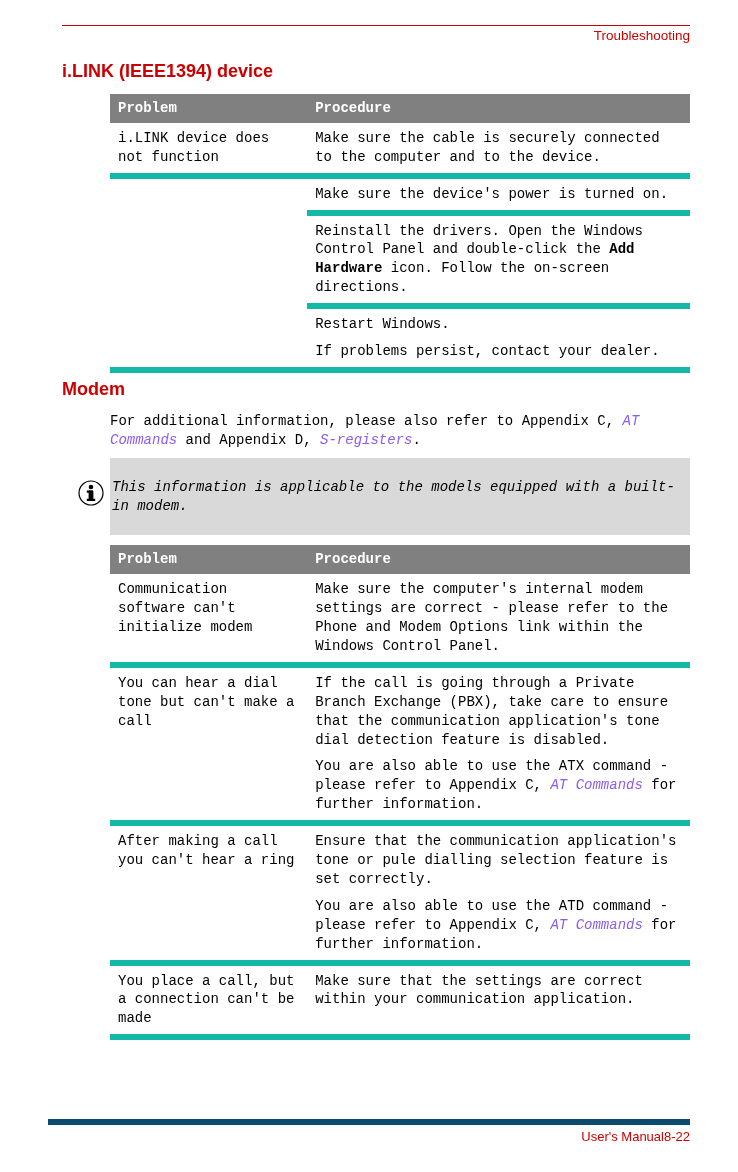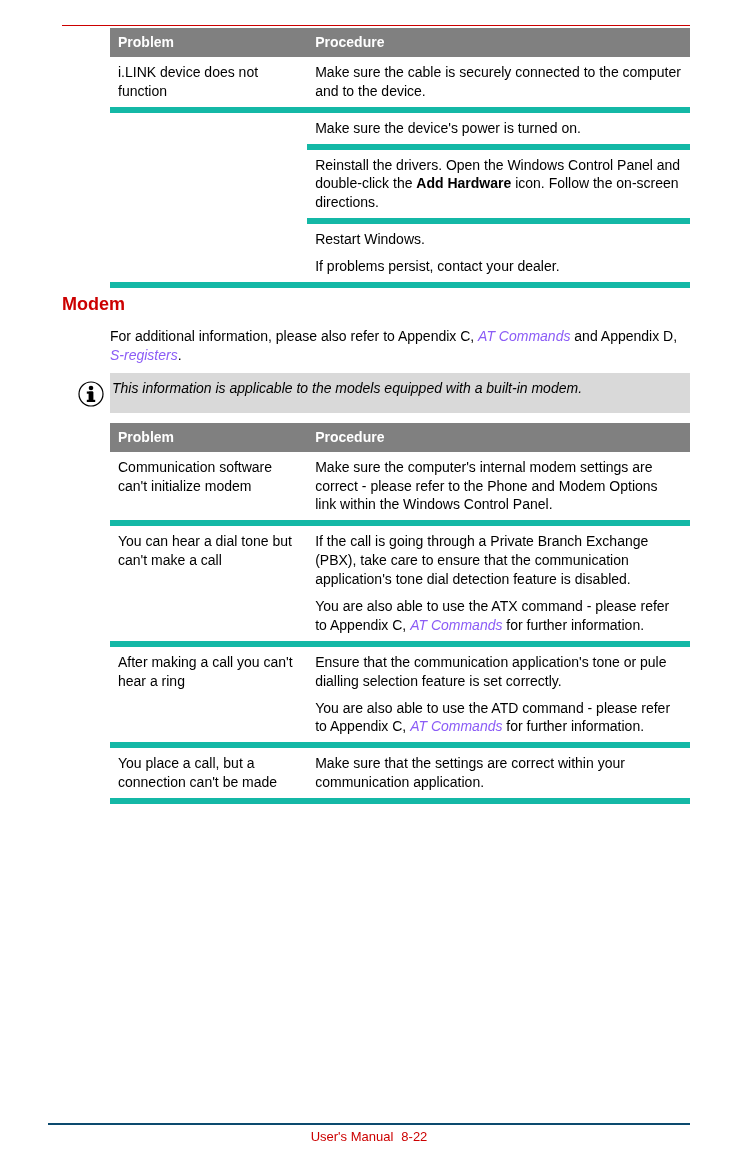--- a/index.html
+++ b/index.html
@@ -6,42 +6,44 @@
   html, body { width: 738px; height: 1172px; font-family: Arial, Helvetica, sans-serif; background: #fff; color: #000; }
   .page {
     width: 738px;
     height: 1172px;
     padding: 25px 48px 20px 62px;
     position: relative;
   }
   .top-rule { border-top: 1px solid #cc0000; margin-bottom: 2px;}
   .header-label { text-align: right; color: #cc0000; font-size: 13.5px; margin-bottom: 18px; }
   .sect-title-main { color: #cc0000; font-size: 18px; font-weight: bold; margin-bottom: 12px; margin-top: 6px;}
-  .content-block { margin-left: 48px; }
+  .content-block { margin-left: 48px; font-family: Liberation Mono, monospace; }
   .tbl { width: 100%; border-collapse: collapse; font-size: 14px; line-height: 1.35; }
   .tbl thead th { background: #808080; color: #fff; font-weight: bold; text-align: left; padding: 5px 8px; font-size: 14px; }
   .tbl td { vertical-align: top; padding: 6px 8px; border-bottom: 6px solid #14b8a6; }
   .tbl .col-problem { width: 34%; }
   .tbl .col-proc { width: 66%; }
   .intro-line { font-size: 14px; line-height: 1.35; margin: 6px 0 8px 0; }
   .link { color: #8b5cf6; font-style: italic; }
-  .note-box { background: #d9d9d9; padding: 6px 10px; font-style: italic; font-size: 14px; line-height: 1.35; display: flex; align-items: flex-start; gap: 8px; margin-bottom: 10px;}
+  .note-box { background: #d9d9d9; padding: 20px 10px; font-style: italic; font-size: 14px; line-height: 1.35; display: flex; align-items: flex-start; gap: 8px; margin-bottom: 10px;}
   .note-icon { flex: 0 0 auto; margin-left:-42px; margin-top:2px; }
   .note-icon svg { display:block; }
   .note-text { flex: 1; }
-  .footer { position: absolute; left: 48px; right: 48px; bottom: 28px; border-top: 2px solid #0c4a6e; padding-top: 4px; display:flex; justify-content: center; color: #cc0000; font-size: 13px; gap: 8px;}
+  .footer { position: absolute; left: 48px; right: 48px; bottom: 28px; border-top: 6px solid #0c4a6e; padding-top: 4px; display:flex; justify-content: flex-end; color: #cc0000; font-size: 13px;}
   b { font-weight: bold; font-style: normal;}
   .para-gap-top { margin-top: 8px; display:block;}
 </style>
 </head>
 <body>
 
 <div class="page">
   <div class="top-rule"></div>
+  <div class="header-label">Troubleshooting</div>
 
+  <div class="sect-title-main">i.LINK (IEEE1394) device</div>
 
   <div class="content-block">
     <table class="tbl">
       <thead>
         <tr>
           <th class="col-problem">Problem</th>
           <th class="col-proc">Procedure</th>
         </tr>
       </thead>
       <tbody>

